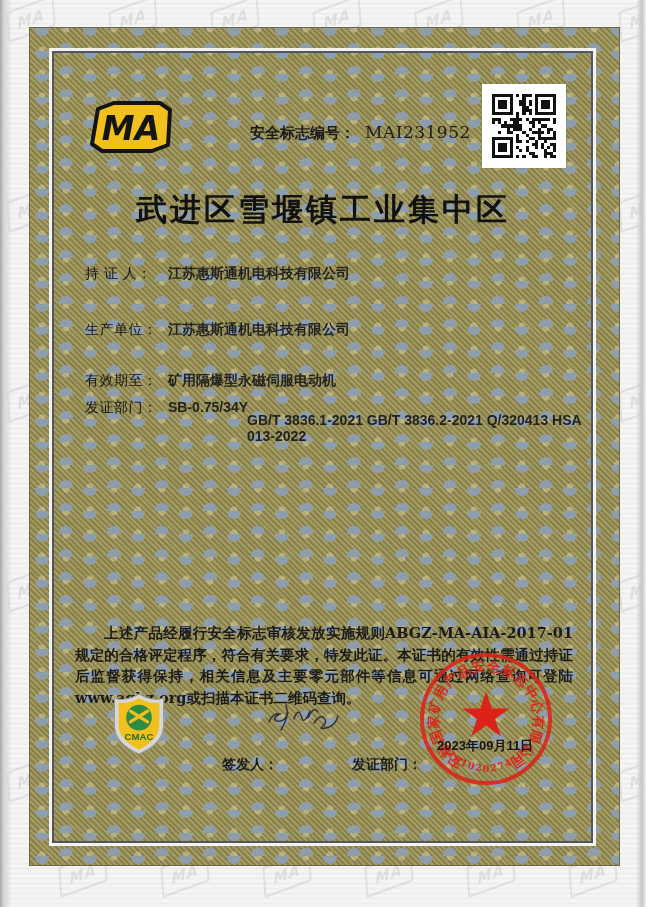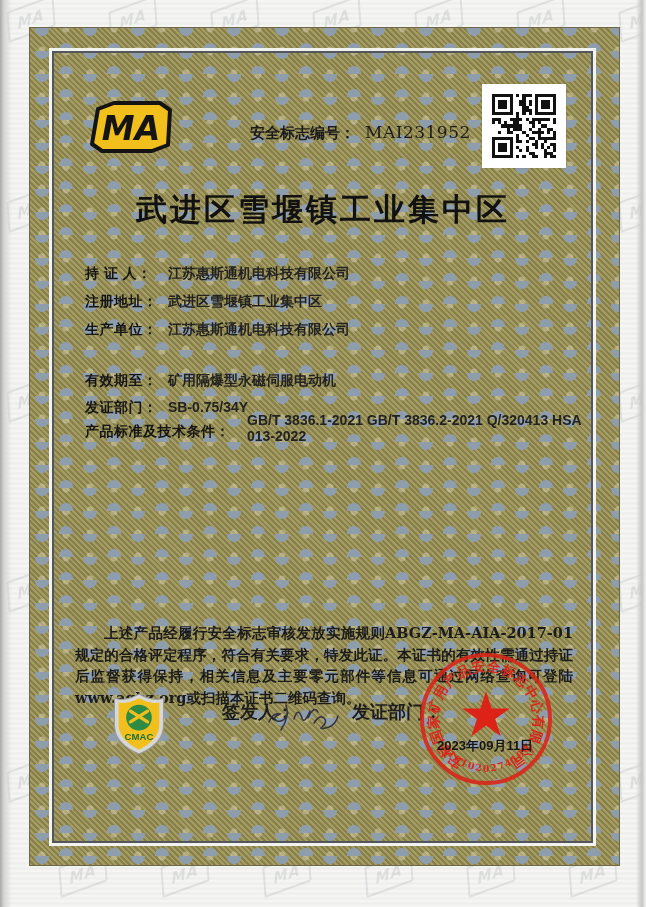--- a/index.html
+++ b/index.html
@@ -35,28 +35,28 @@
   .logo{position:absolute;left:88px;top:100px;width:86px;height:54px;}
   .certno{position:absolute;left:250px;top:122px;display:flex;align-items:baseline;gap:10px;white-space:nowrap;}
   .certno .lbl{font-weight:700;font-size:15px;}
   .certno .num{font-family:"DejaVu Serif",serif;font-size:17px;letter-spacing:.5px;}
   .qrwrap{position:absolute;left:482px;top:84px;width:84px;height:84px;background:#ffffff;
     display:flex;align-items:center;justify-content:center;box-shadow:0 0 2px rgba(0,0,0,.12);}
   .qrwrap svg{width:64px;height:64px;shape-rendering:crispEdges;fill:#111;}
   .title{position:absolute;left:0;right:0;top:189px;text-align:center;
     font-family:"DejaVu Serif",serif;font-weight:700;font-size:31px;letter-spacing:3px;color:#111;}
   .frow{position:absolute;left:85px;width:470px;font-size:14px;line-height:19px;}
-  .frow .lbl{font-weight:700;letter-spacing:.5px;color:#141414;}
+  .frow .lbl{font-weight:400;letter-spacing:.5px;color:#141414;}
   .frow .val{position:absolute;left:83px;top:0;font-family:"DejaVu Serif",serif;font-weight:700;color:#222;white-space:nowrap;}
   .frow .val.sans{font-family:"Liberation Sans",sans-serif;font-weight:700;}
   .frow .val.wrap{white-space:normal;}
   .statement{position:absolute;left:75px;top:597px;width:498px;font-family:"DejaVu Serif",serif;
     font-weight:700;font-size:14.5px;line-height:21.5px;text-align:justify;text-indent:2em;color:#1b1b1b;margin-top:25px;}
   .badge{position:absolute;left:112px;top:693px;width:54px;height:62px;}
-  .signline-lbl{position:absolute;font-weight:700;font-size:18px;top:700px;}
+  .signline-lbl{position:absolute;font-weight:700;font-size:14px;top:756px;}
   .sig{position:absolute;left:263px;top:696px;width:86px;height:42px;}
   .stamp{position:absolute;left:420px;top:653px;width:132px;height:132px;border-radius:50%;
     border:4px solid rgba(216,39,26,.9);box-sizing:border-box;z-index:5;}
   .stamp-ring,.stamp-serial{position:absolute;inset:0;color:#d8271a;
     font-family:"DejaVu Serif",serif;font-weight:700;}
   .stamp-ring span,.stamp-serial span{position:absolute;left:50%;top:50%;}
   .stamp-star{position:absolute;left:50%;top:50%;transform:translate(-50%,-56%);
     font-size:62px;color:#dd2317;line-height:1;font-family:"DejaVu Sans",sans-serif;}
   .stamp-date{position:absolute;left:437px;top:737px;font-weight:700;font-size:13px;color:#161616;z-index:6;white-space:nowrap;}
 </style>
@@ -367,38 +367,33 @@
           <rect x="20" y="20" width="1" height="1"></rect>
         </svg>
     </div>
 
     <div class="title">武进区雪堰镇工业集中区</div>
 
     <div class="frow" style="top:264px">
       <span class="lbl">持 证 人：</span>
       <span class="val">江苏惠斯通机电科技有限公司</span>
     </div>
-    <div class="frow" style="top:292px">
-      <span class="lbl">注册地址：</span>
-      <span class="val">武进区雪堰镇工业集中区</span>
-    </div>
     <div class="frow" style="top:320px">
       <span class="lbl">生产单位：</span>
       <span class="val">江苏惠斯通机电科技有限公司</span>
     </div>
     <div class="frow" style="top:371px">
       <span class="lbl">有效期至：</span>
       <span class="val">矿用隔爆型永磁伺服电动机</span>
     </div>
     <div class="frow" style="top:398px">
       <span class="lbl">发证部门：</span>
       <span class="val sans">SB-0.75/34Y</span>
     </div>
     <div class="frow" style="top:412px">
-      <span class="lbl" style="display:inline-block;padding-top:10px">产品标准及技术条件：</span>
       <span class="val sans wrap" style="left:162px;width:338px;line-height:16px">GB/T 3836.1-2021 GB/T 3836.2-2021 Q/320413 HSA 013-2022</span>
     </div>
 
 
 
     <div class="statement">上述产品经履行安全标志审核发放实施规则ABGZ-MA-AIA-2017-01规定的合格评定程序，符合有关要求，特发此证。本证书的有效性需通过持证后监督获得保持，相关信息及主要零元部件等信息可通过网络查询可登陆www.aqbz.org或扫描本证书二维码查询。</div>
 
     <svg class="badge" viewBox="0 0 50 58">
       <path d="M25 1 C33 6 42 7 48 5 L48 30 C48 44 37 52 25 57 C13 52 2 44 2 30 L2 5 C8 7 17 6 25 1 Z" fill="#d7d7d6" stroke="#9a9a99" stroke-width="1"></path>
       <path d="M25 5 C32 9 39 10 44 9 L44 30 C44 41 35 48 25 53 C15 48 6 41 6 30 L6 9 C11 10 18 9 25 5 Z" fill="#f2c01d"></path>

